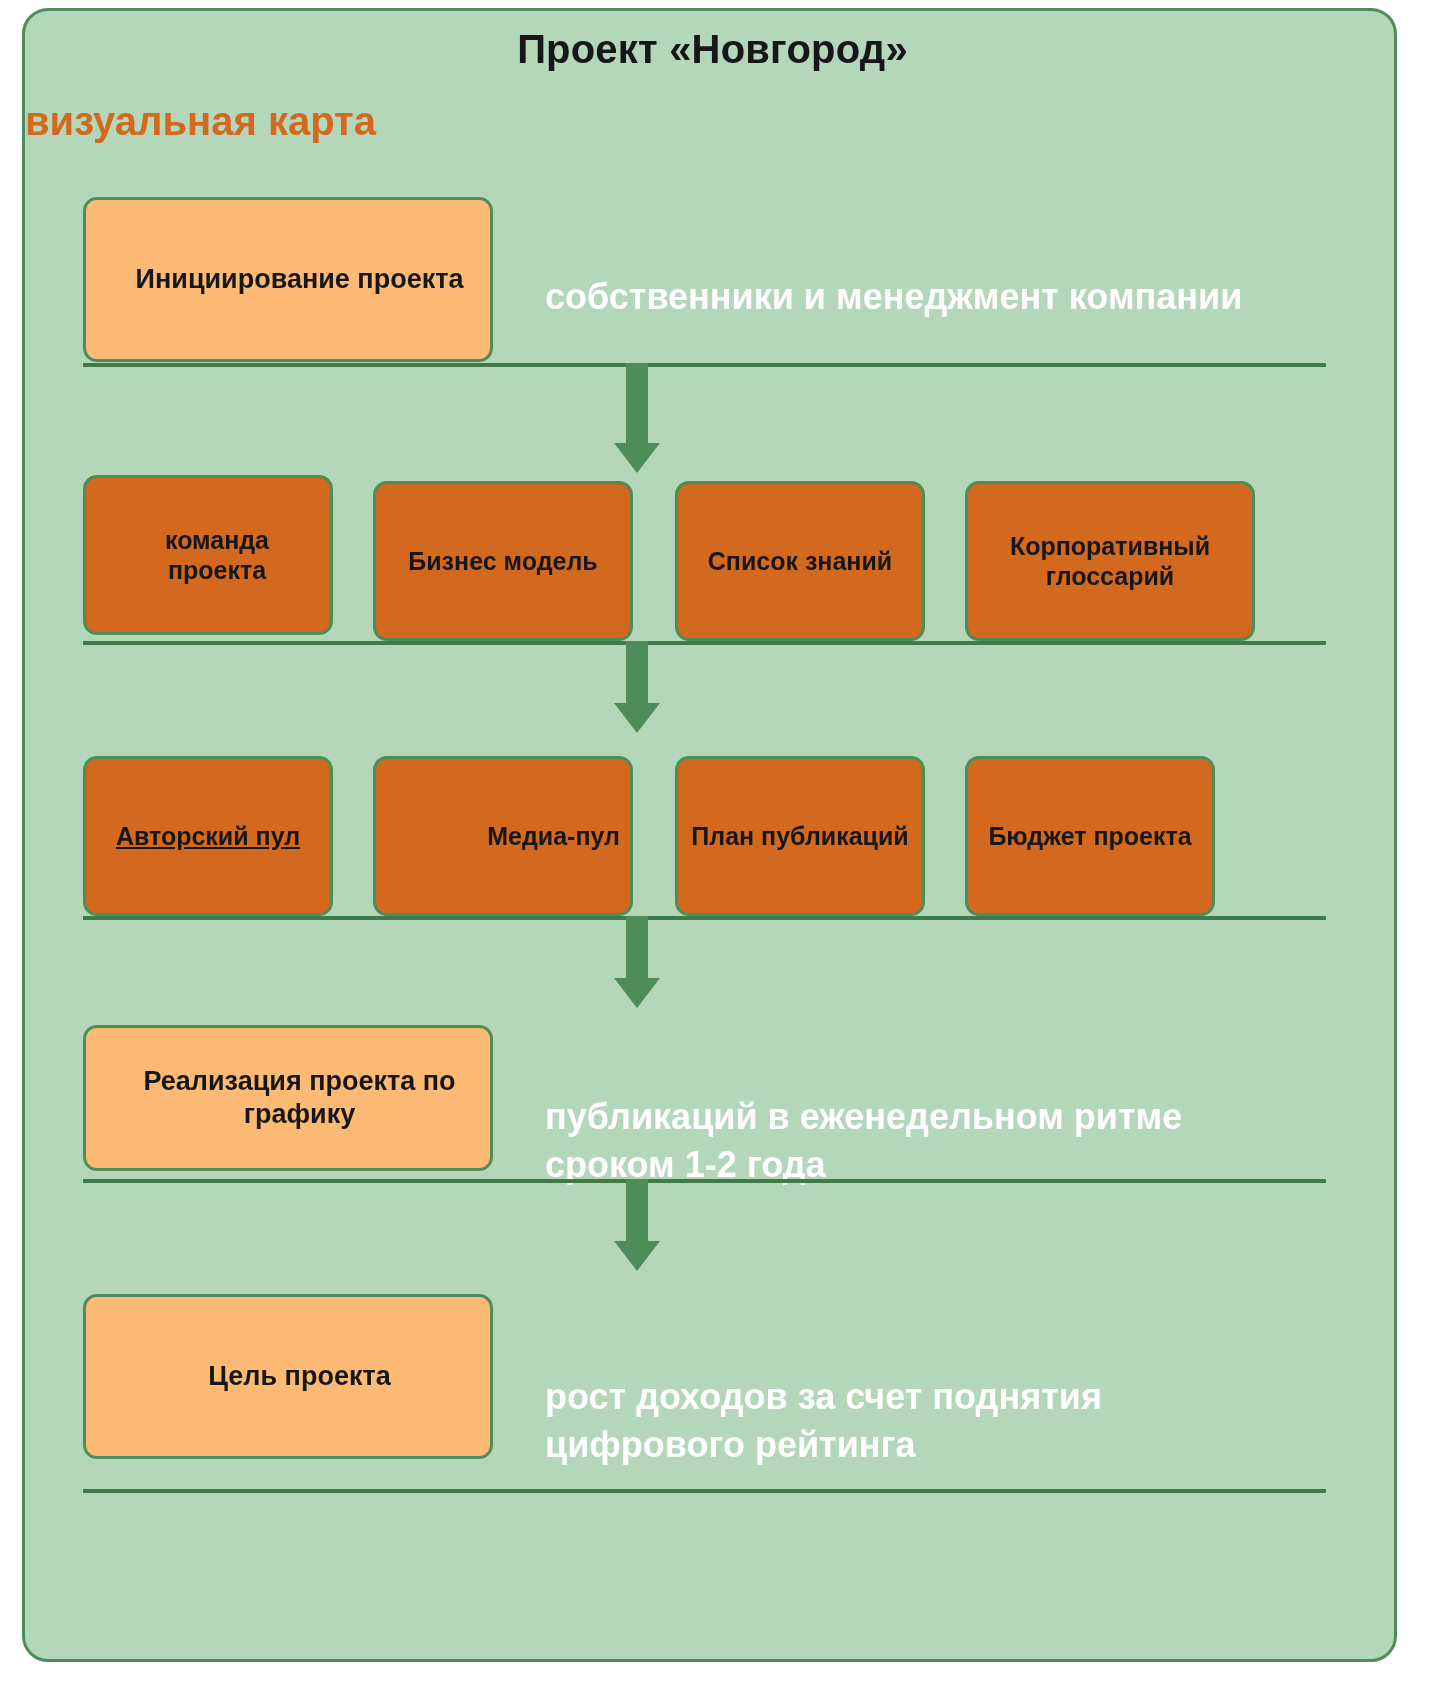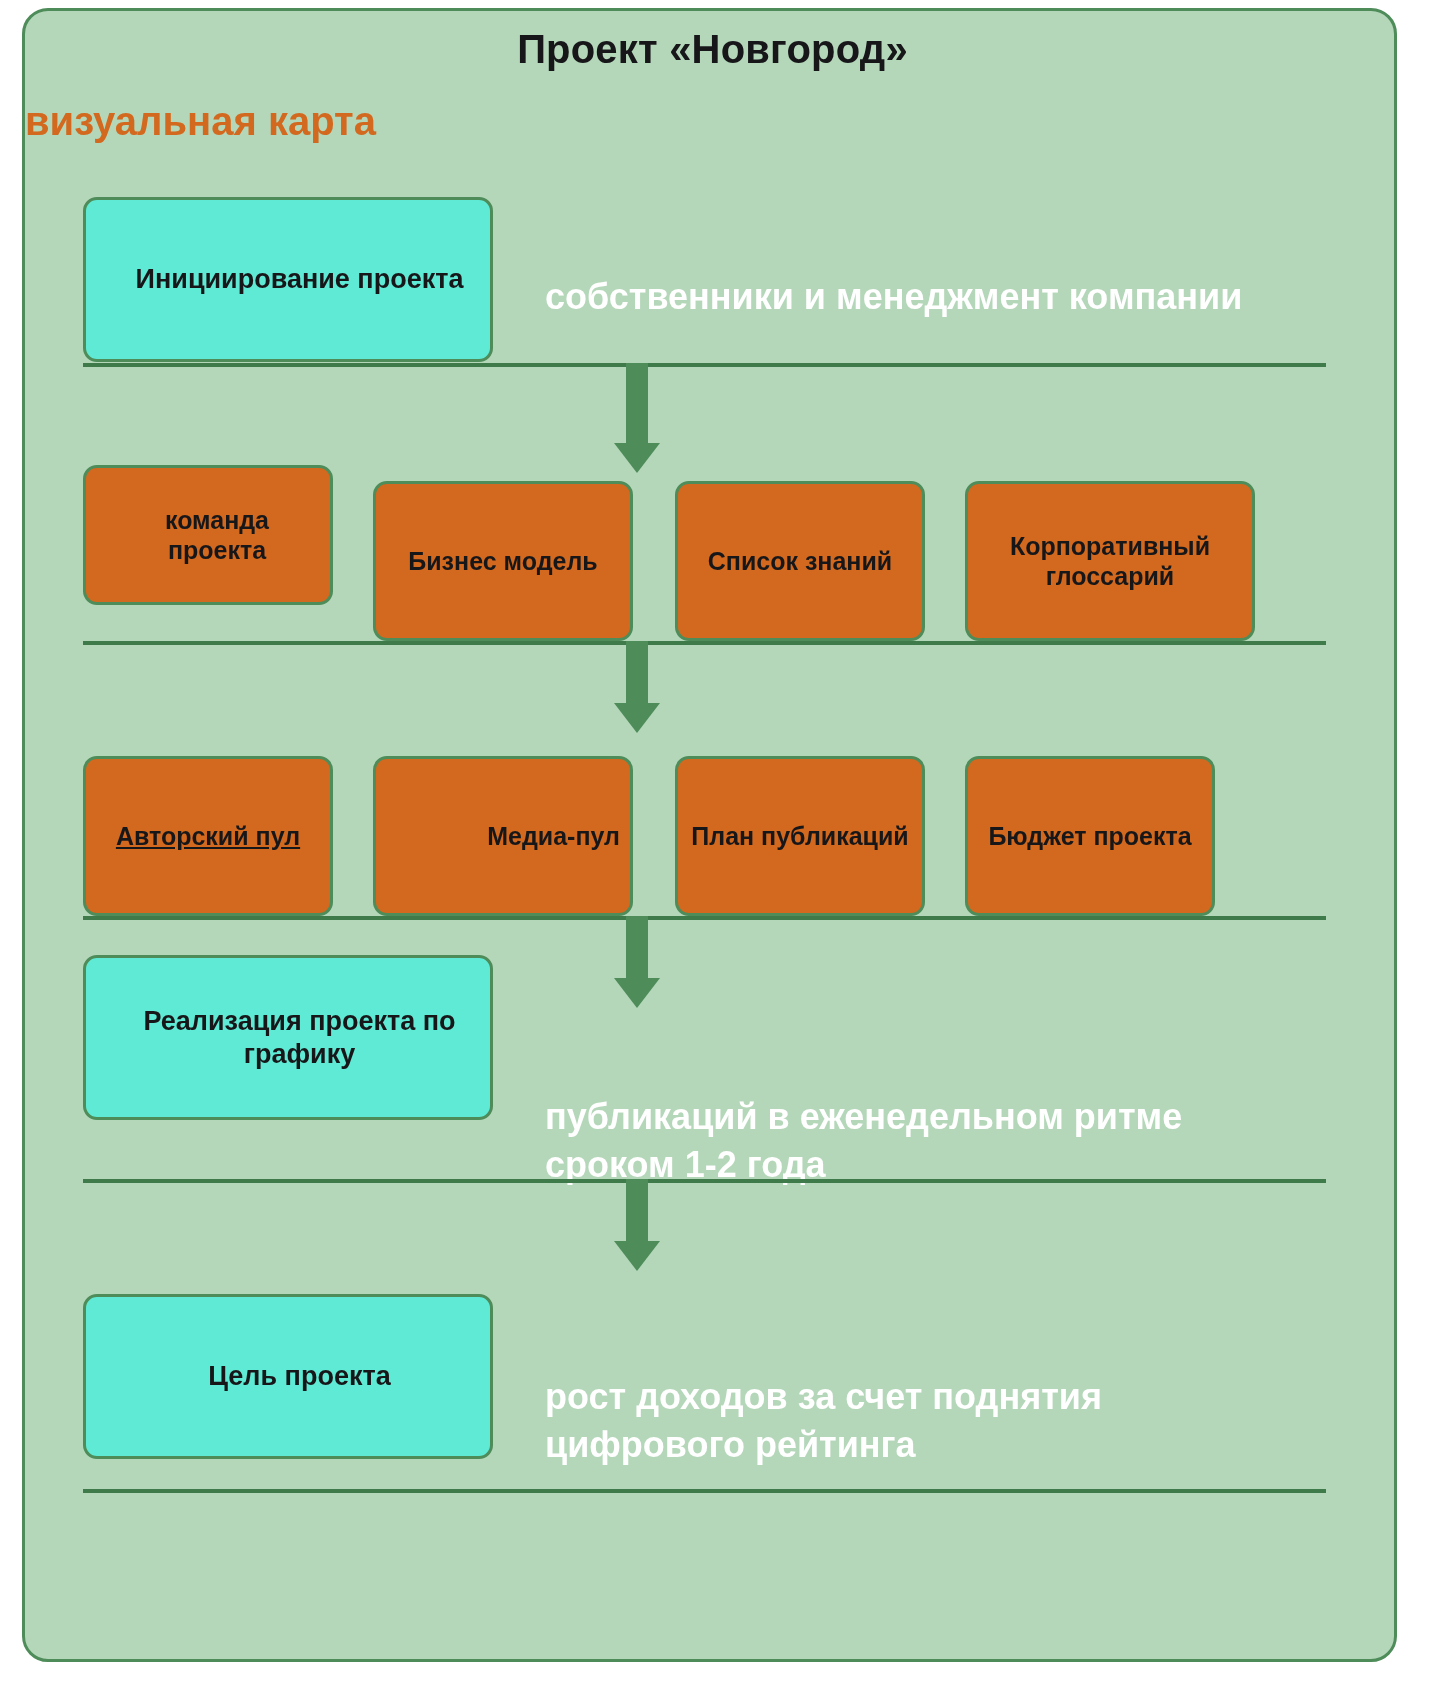--- a/index.html
+++ b/index.html
@@ -67,21 +67,21 @@
     display: flex;
     align-items: center;
     justify-content: center;
     text-align: center;
     font-weight: bold;
     color: #17171a;
     line-height: 1.22;
     padding: 4px 10px;
   }
   .box.cream {
-    background: #5eead4;
+    background: #fdba74;
     border: 3px solid #4e8c5a;
     font-size: 27px;
     padding-left: 33px;
   }
   .box.orange {
     background: #d2691e;
     border: 3px solid #4e8c5a;
     font-size: 25px;
   }
 
@@ -130,21 +130,21 @@
       <span>Инициирование проекта</span>
     </div>
     <div class="caption" style="left:520px; top:262px;">собственники и менеджмент компании</div>
     <div class="hrule" style="top:352px;"></div>
 
     <div class="arrow" style="left:589px; top:352px; height:110px;">
       <div class="shaft" style="height:80px;"></div>
       <div class="head" style="top:80px;"></div>
     </div>
 
-    <div class="box orange" style="left:58px; top:454px; width:250px; height:140px;padding-left:28px;">
+    <div class="box orange" style="left:58px; top:464px; width:250px; height:160px;padding-left:28px;">
       <span>команда проекта</span>
     </div>
     <div class="box orange" style="left:348px; top:470px; width:260px; height:160px;">
       <span>Бизнес модель</span>
     </div>
     <div class="box orange" style="left:650px; top:470px; width:250px; height:160px;">
       <span>Список знаний</span>
     </div>
     <div class="box orange" style="left:940px; top:470px; width:290px; height:160px;">
       <span>Корпоративный глоссарий</span>
@@ -168,21 +168,21 @@
     <div class="box orange" style="left:940px; top:745px; width:250px; height:160px;">
       <span>Бюджет проекта</span>
     </div>
     <div class="hrule" style="top:905px;"></div>
 
     <div class="arrow" style="left:589px; top:905px; height:100px;">
       <div class="shaft" style="height:62px;"></div>
       <div class="head" style="top:62px;"></div>
     </div>
 
-    <div class="box cream" style="left:58px; top:944px; width:410px; height:165px;justify-content:flex-end;">
+    <div class="box cream" style="left:58px; top:1014px; width:410px; height:146px;justify-content:flex-end;">
       <span>Реализация проекта по графику</span>
     </div>
     <div class="caption" style="left:520px; top:1082px;">публикаций в еженедельном ритме сроком 1-2 года</div>
     <div class="hrule" style="top:1168px;"></div>
 
     <div class="arrow" style="left:589px; top:1168px; height:100px;">
       <div class="shaft" style="height:62px;"></div>
       <div class="head" style="top:62px;"></div>
     </div>
 

